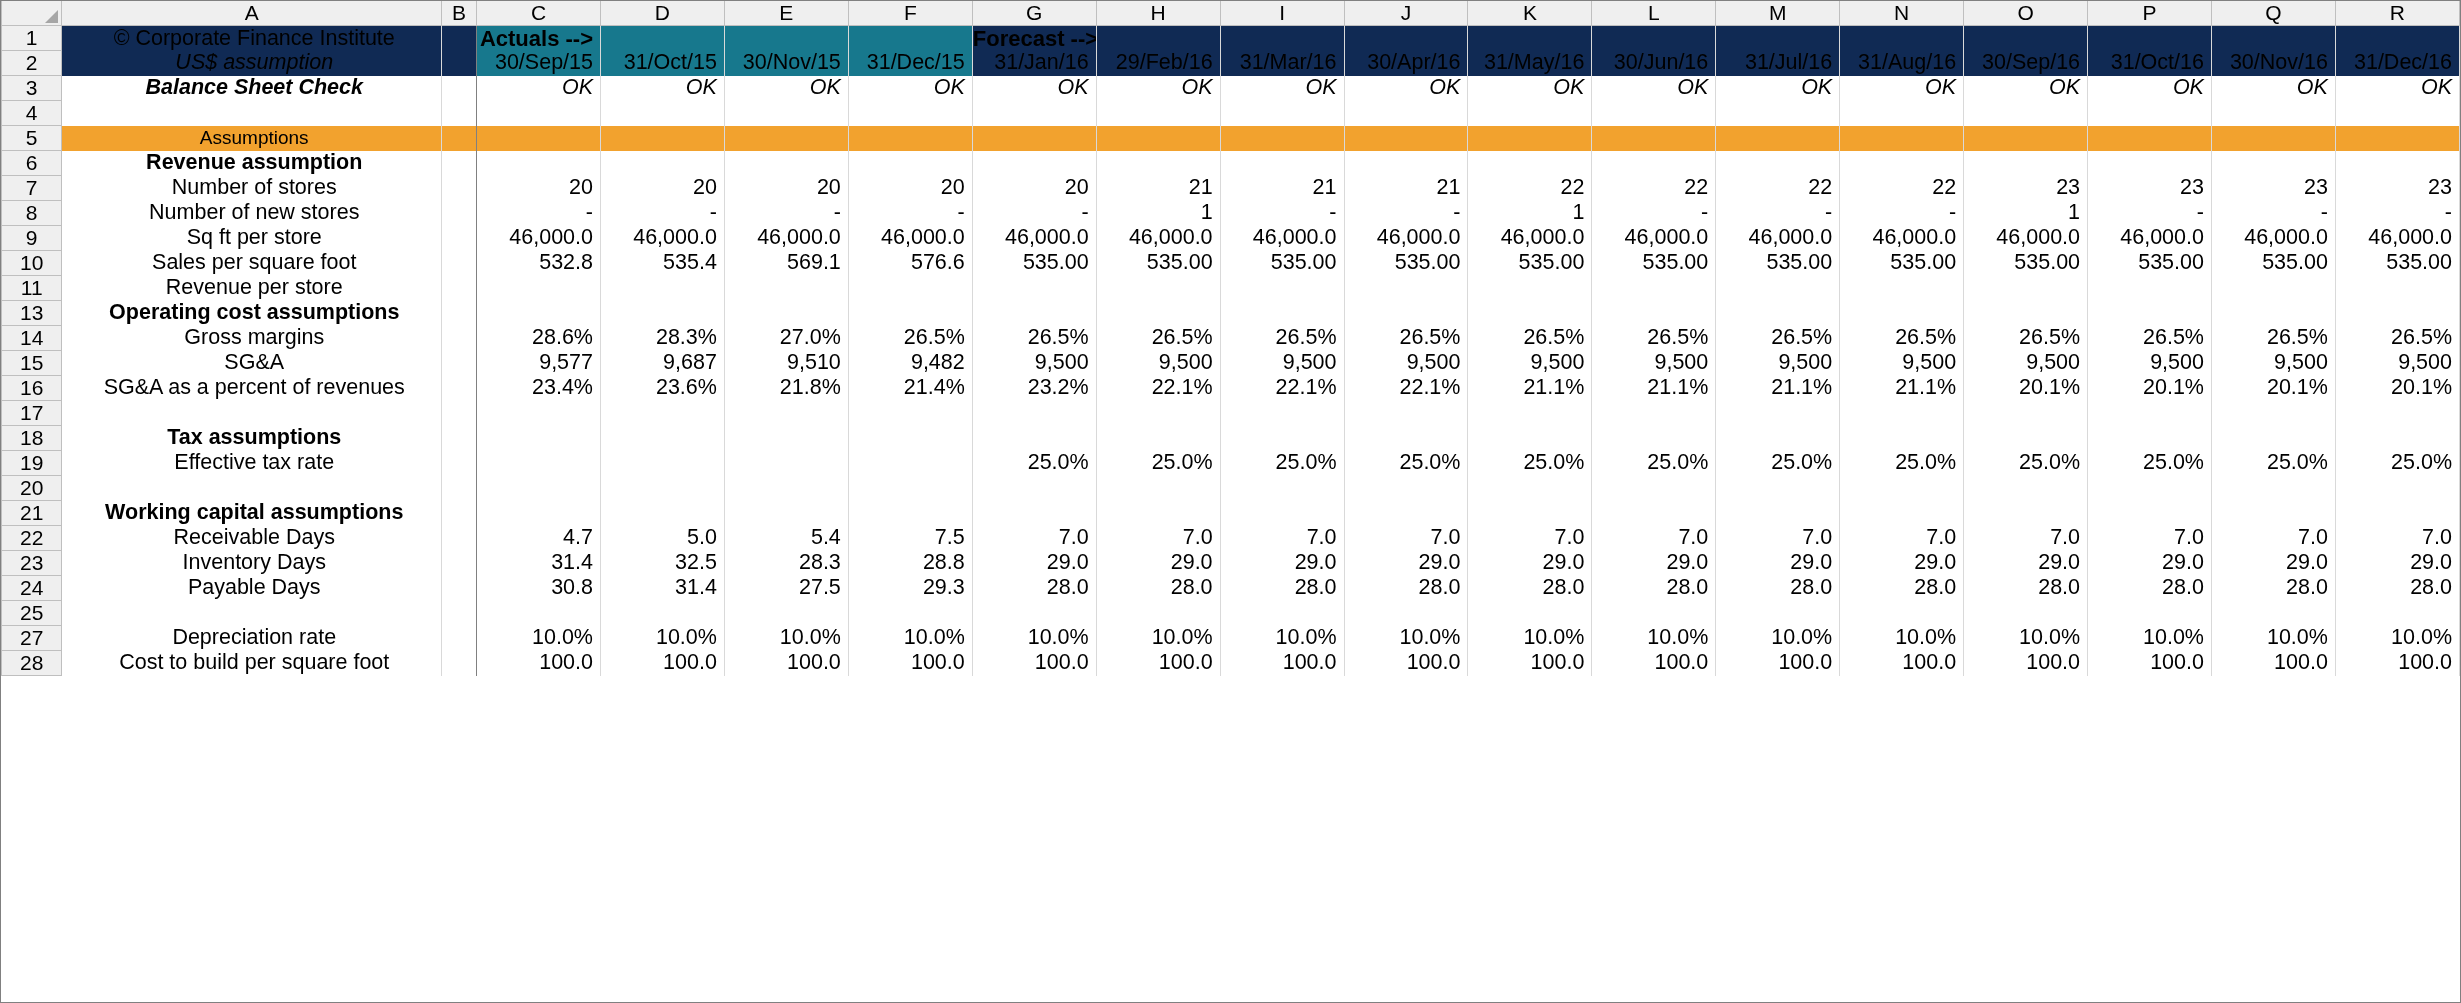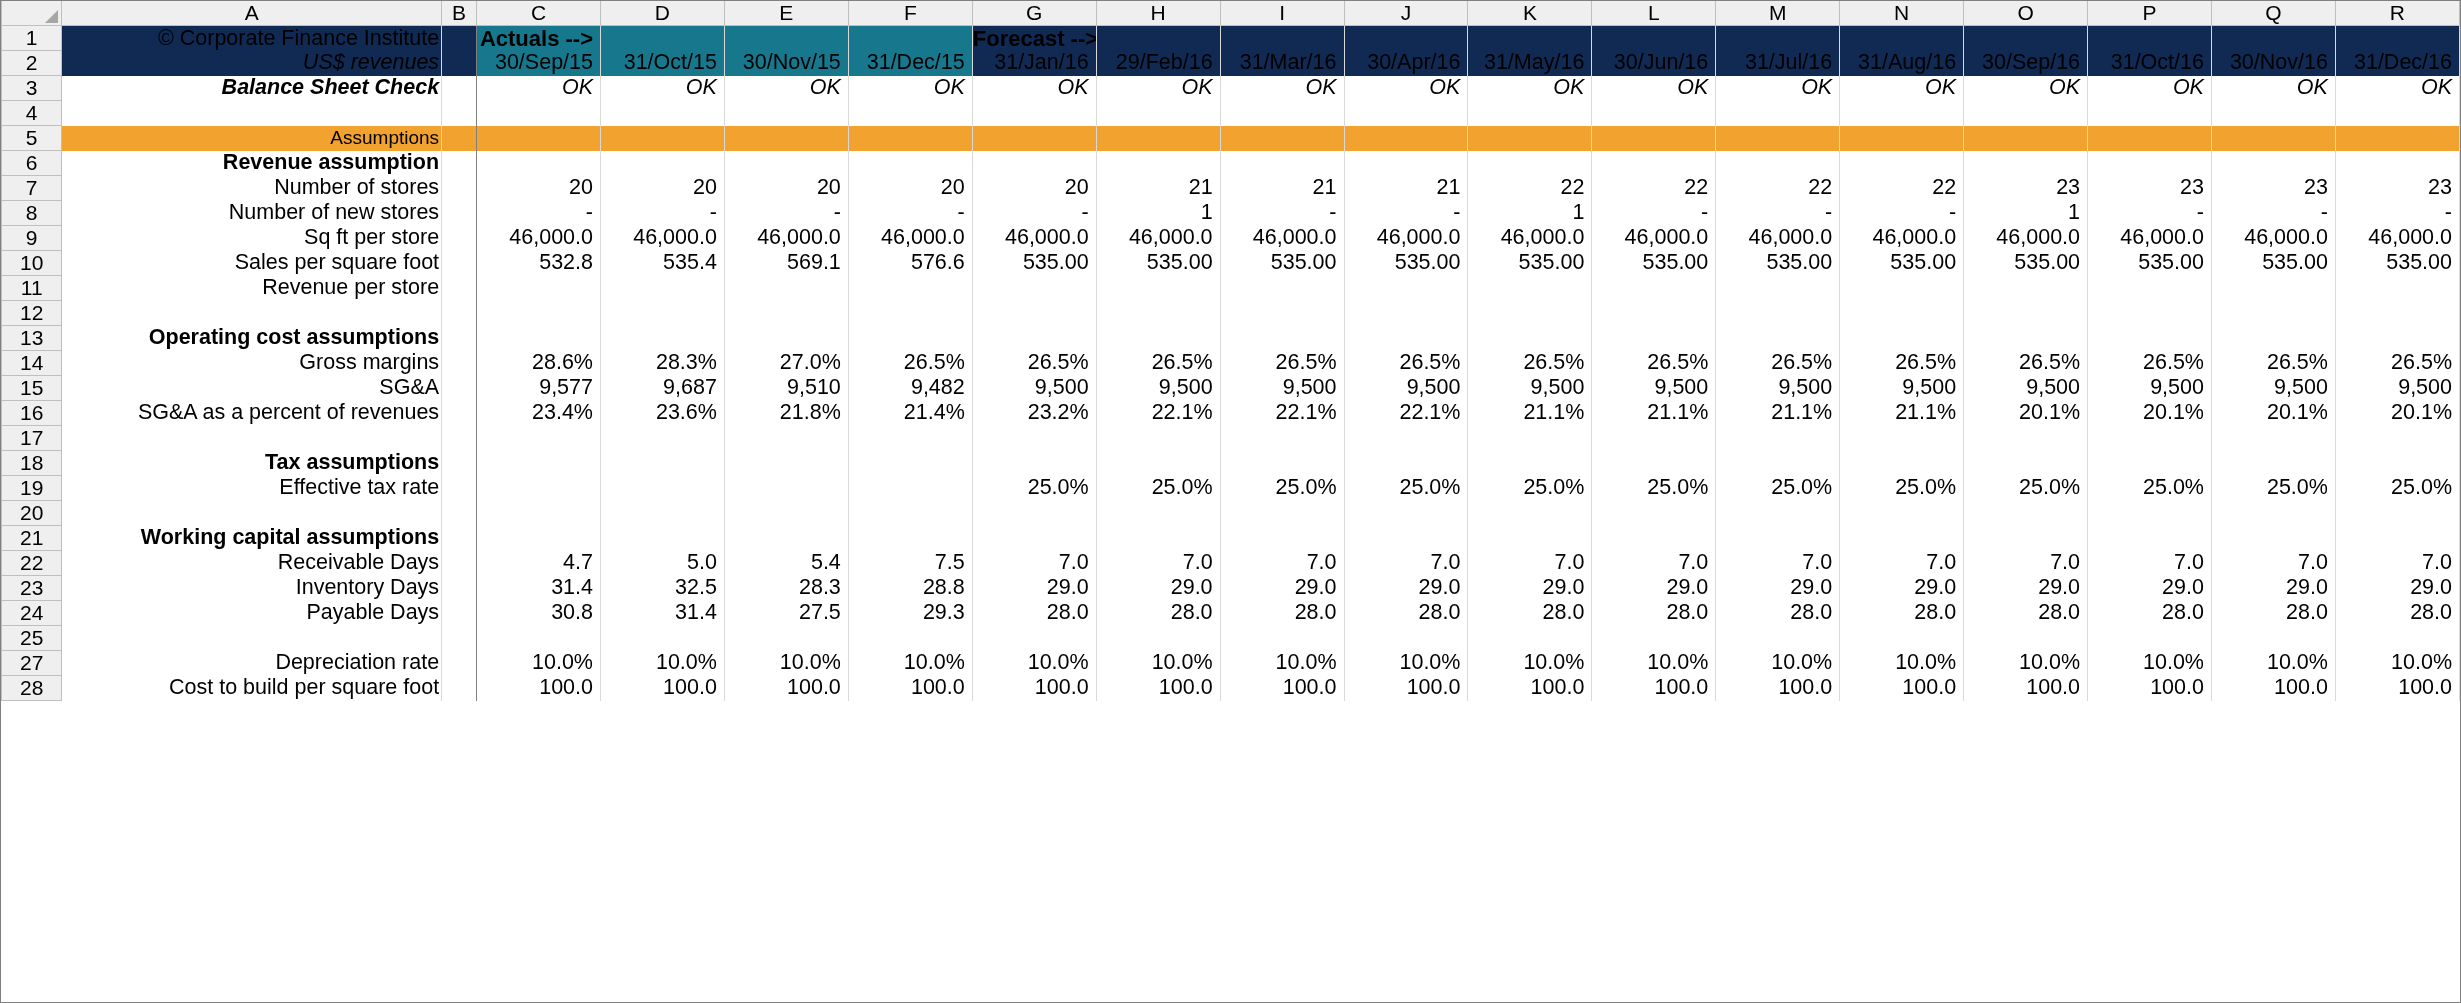--- a/index.html
+++ b/index.html
@@ -60,21 +60,21 @@
     border-right: 1px solid #D9D9D9;
     padding: 0 7px 0 0;
     height: 21.4px;
     line-height: 21.4px;
     text-align: right;
     white-space: nowrap;
     overflow: hidden;
     color: #000;
   }
   td.lbl {
-    text-align: right;
+    text-align: center;
     padding-left: 7px;
     padding-right: 2px;
   }
   td.colB { border-right: 1px solid #808080; }
 
   
   .navy   { background: #102A54; color: #ffffff; }
   .teal   { background: #17788D; color: #ffffff; }
   .orange { background: #F2A22E; color: #ffffff; }
 
@@ -159,21 +159,21 @@
           <td class="c navy r1 "></td>
           <td class="c navy r1 "></td>
           <td class="c navy r1 "></td>
           <td class="c navy r1 "></td>
           <td class="c navy r1 "></td>
           <td class="c navy r1 "></td>
           <td class="c navy r1 "></td>
         </tr>
         <tr>
           <td class="rowhdr">2</td>
-          <td class="c lbl navy r2 ital">US$ revenues</td>
+          <td class="c lbl navy r2 ital">US$ assumption</td>
           <td class="c colB navy r2"></td>
           <td class="c teal r2 datehdr">30/Sep/15</td>
           <td class="c teal r2 datehdr">31/Oct/15</td>
           <td class="c teal r2 datehdr">30/Nov/15</td>
           <td class="c teal r2 datehdr">31/Dec/15</td>
           <td class="c navy r2 datehdr">31/Jan/16</td>
           <td class="c navy r2 datehdr">29/Feb/16</td>
           <td class="c navy r2 datehdr">31/Mar/16</td>
           <td class="c navy r2 datehdr">30/Apr/16</td>
           <td class="c navy r2 datehdr">31/May/16</td>
@@ -368,41 +368,20 @@
           <td class="c "></td>
           <td class="c "></td>
           <td class="c "></td>
           <td class="c "></td>
           <td class="c "></td>
           <td class="c "></td>
           <td class="c "></td>
           <td class="c "></td>
         </tr>
         <tr>
-          <td class="rowhdr">12</td>
-          <td class="c lbl "></td>
-          <td class="c colB "></td>
-          <td class="c "></td>
-          <td class="c "></td>
-          <td class="c "></td>
-          <td class="c "></td>
-          <td class="c "></td>
-          <td class="c "></td>
-          <td class="c "></td>
-          <td class="c "></td>
-          <td class="c "></td>
-          <td class="c "></td>
-          <td class="c "></td>
-          <td class="c "></td>
-          <td class="c "></td>
-          <td class="c "></td>
-          <td class="c "></td>
-          <td class="c "></td>
-        </tr>
-        <tr>
           <td class="rowhdr">13</td>
           <td class="c lbl bold">Operating cost assumptions</td>
           <td class="c colB"></td>
           <td class="c"></td>
           <td class="c"></td>
           <td class="c"></td>
           <td class="c"></td>
           <td class="c"></td>
           <td class="c"></td>
           <td class="c"></td>

